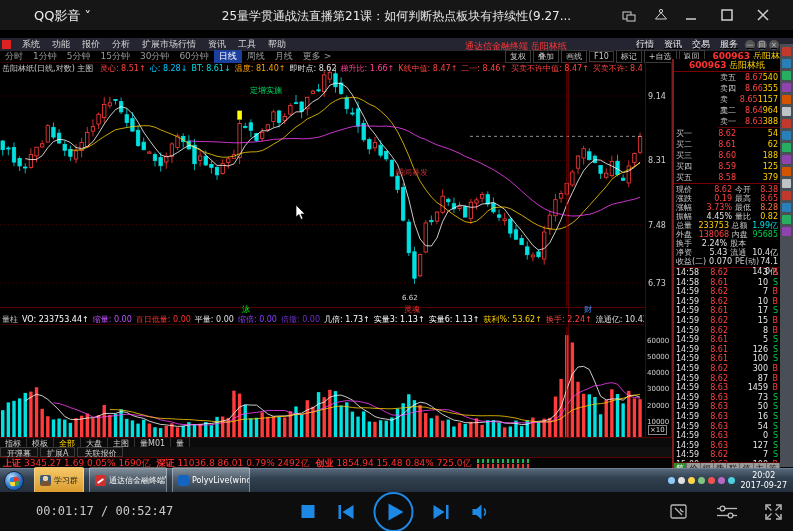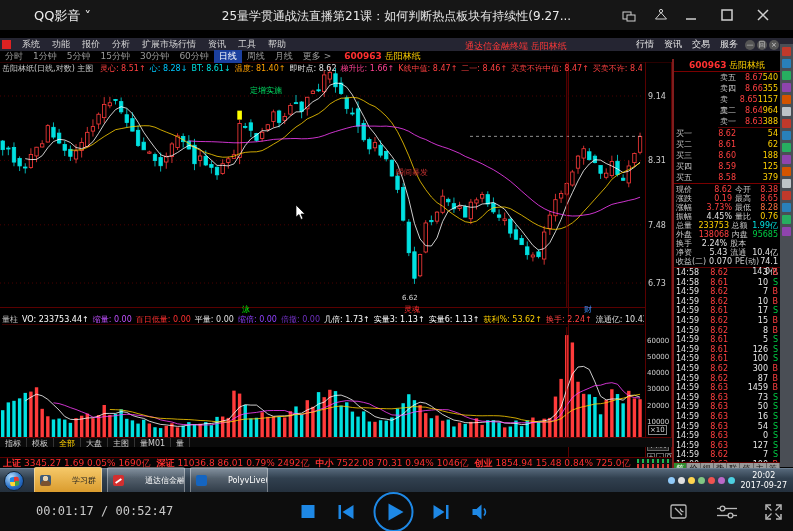--- a/index.html
+++ b/index.html
@@ -118,21 +118,21 @@
   
   #taskbar { position:absolute; left:0; top:438px; width:793px; height:24px;
     background:linear-gradient(#56687a,#31404f 40%,#24303d); border-top:1px solid #6c7f92; z-index:7; display:flex; align-items:center; }
   #start-orb { width:20px; height:20px; border-radius:50%; margin:0 10px 0 4px;
     background:radial-gradient(circle at 35% 30%, #bfe3ff, #2b72c8 55%, #0a3d91); border:1px solid #123;
     position:relative; cursor:pointer; }
   #start-orb .flag { position:absolute; left:5px; top:5px; width:9px; height:9px; transform:rotate(-6deg);
     background:conic-gradient(#e53935 0 25%, #43a047 0 50%, #fdd835 0 75%, #1e88e5 0); border-radius:2px; }
   .task-btn { height:27px; display:flex; align-items:center; padding:0 5px; margin-right:5px; border-radius:2px;
     border:1px solid rgba(255,255,255,.35); background:linear-gradient(rgba(255,255,255,.25),rgba(255,255,255,.05));
-    color:#fff; font-size:8px; max-width:78px; overflow:hidden; white-space:nowrap; cursor:pointer;gap:18px; }
+    color:#fff; font-size:8px; max-width:78px; overflow:hidden; white-space:nowrap; cursor:pointer; }
   .task-btn.lit { background:linear-gradient(#f5c869,#d99a2b); color:#222; }
   .tb-icon { width:11px; height:11px; border-radius:2px; margin-right:3px; flex:none; }
   .tb-icon.avatar { background:radial-gradient(circle at 50% 32%, #e8d3b0 2.5px, rgba(0,0,0,0) 3px),
                     radial-gradient(circle at 50% 95%, #7a5230 5px, rgba(0,0,0,0) 5.5px), #3d5a77; }
   .tb-icon.tdx { background:#d32f2f; position:relative; }
   .tb-icon.tdx::after { content:""; position:absolute; left:2px; top:5px; width:7px; height:2px; background:#fff; transform:rotate(-35deg); }
   .tb-icon.polyv { background:#1565c0; color:#fff; font-size:8px; font-weight:bold; text-align:center; line-height:11px; }
   #tray { margin-left:auto; display:flex; align-items:center; gap:3px; }
   #tray i { width:7px; height:7px; border-radius:50%; cursor:pointer; }
   #tray i:nth-child(1){background:#90caf9;} #tray i:nth-child(2){background:#e0e0e0;}
@@ -193,21 +193,21 @@
   <span class="m-item">系统</span>
       <span class="m-item">功能</span>
       <span class="m-item">报价</span>
       <span class="m-item">分析</span>
       <span class="m-item">扩展市场行情</span>
       <span class="m-item">资讯</span>
       <span class="m-item">工具</span>
       <span class="m-item">帮助</span>
     </div>
   <span class="abs" id="marquee" style="left:405px;top:10px;z-index:8;color:#ff3838;font-size:9px;">通达信金融终端  岳阳林纸</span>
-  <div class="abs" id="menubar-right" style="right:14px;top:8px;height:13px;z-index:9;display:flex;">
+  <div class="abs" id="menubar-right" style="right:14px;top:8px;height:13px;z-index:9;display:flex;text-decoration:underline;">
     <span style="display:flex">
 
     <span class="m-item" style="padding:0 5px;color:#e8e8e8;font-size:9px;cursor:pointer;">行情</span>
         <span class="m-item" style="padding:0 5px;color:#e8e8e8;font-size:9px;cursor:pointer;">资讯</span>
         <span class="m-item" style="padding:0 5px;color:#e8e8e8;font-size:9px;cursor:pointer;">交易</span>
         <span class="m-item" style="padding:0 5px;color:#e8e8e8;font-size:9px;cursor:pointer;">服务</span>
       </span>
     <span style="display:flex">
 
     <span class="winbtn">—</span>
@@ -222,20 +222,30 @@
     <span class="p-item">分时</span>
         <span class="p-item">1分钟</span>
         <span class="p-item">5分钟</span>
         <span class="p-item">15分钟</span>
         <span class="p-item">30分钟</span>
         <span class="p-item">60分钟</span>
         <span class="p-item active">日线</span>
         <span class="p-item">周线</span>
         <span class="p-item">月线</span>
         <span class="p-item">更多 &gt;</span>
+      </span>
+    <span id="period-right">
+
+    <span class="p-btn">复权</span>
+        <span class="p-btn">叠加</span>
+        <span class="p-btn">画线</span>
+        <span class="p-btn">F10</span>
+        <span class="p-btn">标记</span>
+        <span class="p-btn">+自选</span>
+        <span class="p-btn">返回</span>
       </span>
     <span id="pb-stock">
       <span id="pb-code">600963</span>
       <span id="pb-name">岳阳林纸</span>
     </span>
   </div>
 
   <div id="chart-header">
     <span class="f" id="chart-title">岳阳林纸(日线,对数) 主图</span>
     
@@ -641,26 +651,31 @@
   <div id="bottom-tabs">
 
   <span class="bt">指标</span>
       <span class="bt">模板</span>
       <span class="bt yellow">全部</span>
       <span class="bt">大盘</span>
       <span class="bt">主图</span>
       <span class="bt">量M01</span>
       <span class="bt">量</span>
     </div>
+  <div id="tool-row">
+
+  <span class="bt">开弹幕</span>
+      <span class="bt">扩展A</span>
+      <span class="bt">关联报价</span>
+    </div>
   <div id="index-bar">
     <span style="display:flex;padding-left:3px;">
 
     <span class="idx"><b>上证</b><span>3345.27</span>&nbsp;<span>1.69</span>&nbsp;<span>0.05%</span>&nbsp;<span>1690亿</span></span>
         <span class="idx"><b>深证</b><span>11036.8</span>&nbsp;<span>86.01</span>&nbsp;<span>0.79%</span>&nbsp;<span>2492亿</span></span>
-        <span class="idx"><b>中小</b><span>7522.08</span>&nbsp;<span>70.31</span>&nbsp;<span>0.94%</span>&nbsp;<span>1046亿</span></span>
         <span class="idx"><b>创业</b><span>1854.94</span>&nbsp;<span>15.48</span>&nbsp;<span>0.84%</span>&nbsp;<span>725.0亿</span></span>
       </span>
     <span id="trend-strip"></span>
 
   </div>
 
   <div id="panel">
     <div id="panel-header">
       <span id="panel-code">600963</span>
       <span id="panel-name">岳阳林纸</span>
@@ -738,21 +753,21 @@
         <div class="info-row">
           <span class="il">涨幅</span>
           <span class="iv" style="color: rgb(255, 64, 64);">3.73%</span>
           <span class="il2">最低</span>
           <span class="iv2" style="color: rgb(255, 112, 64);">8.28</span>
         </div>
         <div class="info-row">
           <span class="il">振幅</span>
           <span class="iv" style="color: rgb(224, 224, 224);">4.45%</span>
           <span class="il2">量比</span>
-          <span class="iv2" style="color: rgb(255, 208, 0);">0.76</span>
+          <span class="iv2" style="color: rgb(255, 208, 0);">0.82</span>
         </div>
         <div class="info-row">
           <span class="il">总量</span>
           <span class="iv" style="color: rgb(255, 208, 0);">233753</span>
           <span class="il2">总额</span>
           <span class="iv2" style="color: rgb(0, 225, 225);">1.99亿</span>
         </div>
         <div class="info-row">
           <span class="il">外盘</span>
           <span class="iv" style="color: rgb(255, 64, 64);">138068</span>

